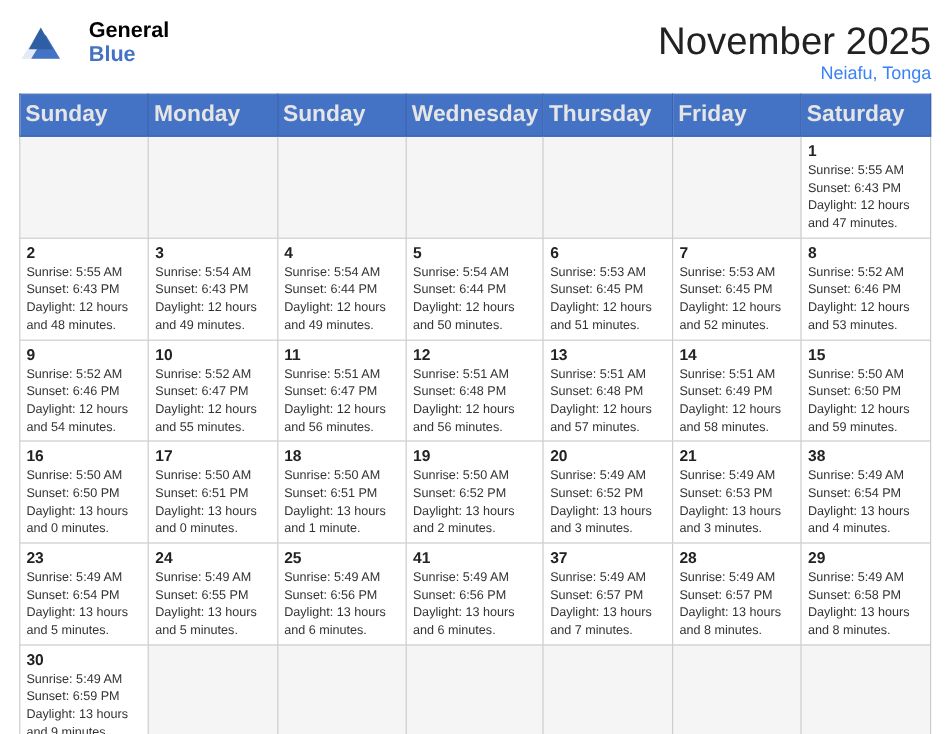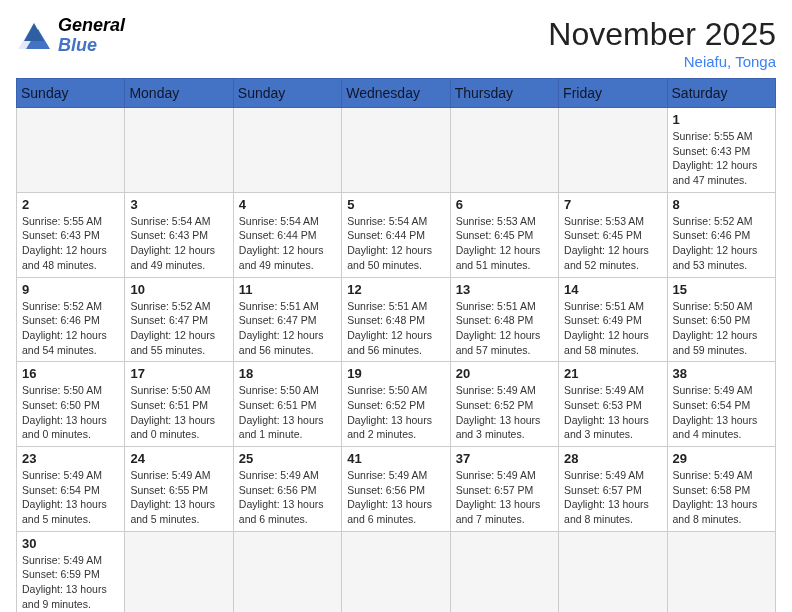--- a/index.html
+++ b/index.html
@@ -12,22 +12,21 @@
     }
     .header {
       display: flex;
       justify-content: space-between;
       align-items: flex-start;
       margin-bottom: 8px;
     }
     .logo {
       display: flex;
       align-items: center;
-      gap: 6px;
-      font-style: italic;
+      gap: 22px;
     }
     .logo-text {
       font-size: 18px;
       font-weight: normal;
       line-height: 1.1;
     }
     .logo-text span {
       font-weight: bold;
     }
     .logo-icon {
@@ -46,23 +45,23 @@
       font-size: 15px;
       color: #3b82f6;
     }
     .calendar {
       width: 100%;
       border-collapse: collapse;
       border: 1px solid #ccc;
     }
     .calendar th {
       background: #4472c4;
-      color: #0f172a;
-      font-size: 14px;
-      font-weight: normal;
+      color: #e5e5e5;
+      font-size: 19px;
+      font-weight: bold;
       padding: 6px 4px;
       text-align: left;
       border: 1px solid #3a62b0;
     }
     .calendar td {
       vertical-align: top;
       border: 1px solid #ccc;
       padding: 4px 5px;
       width: 108px;
       min-height: 80px;

